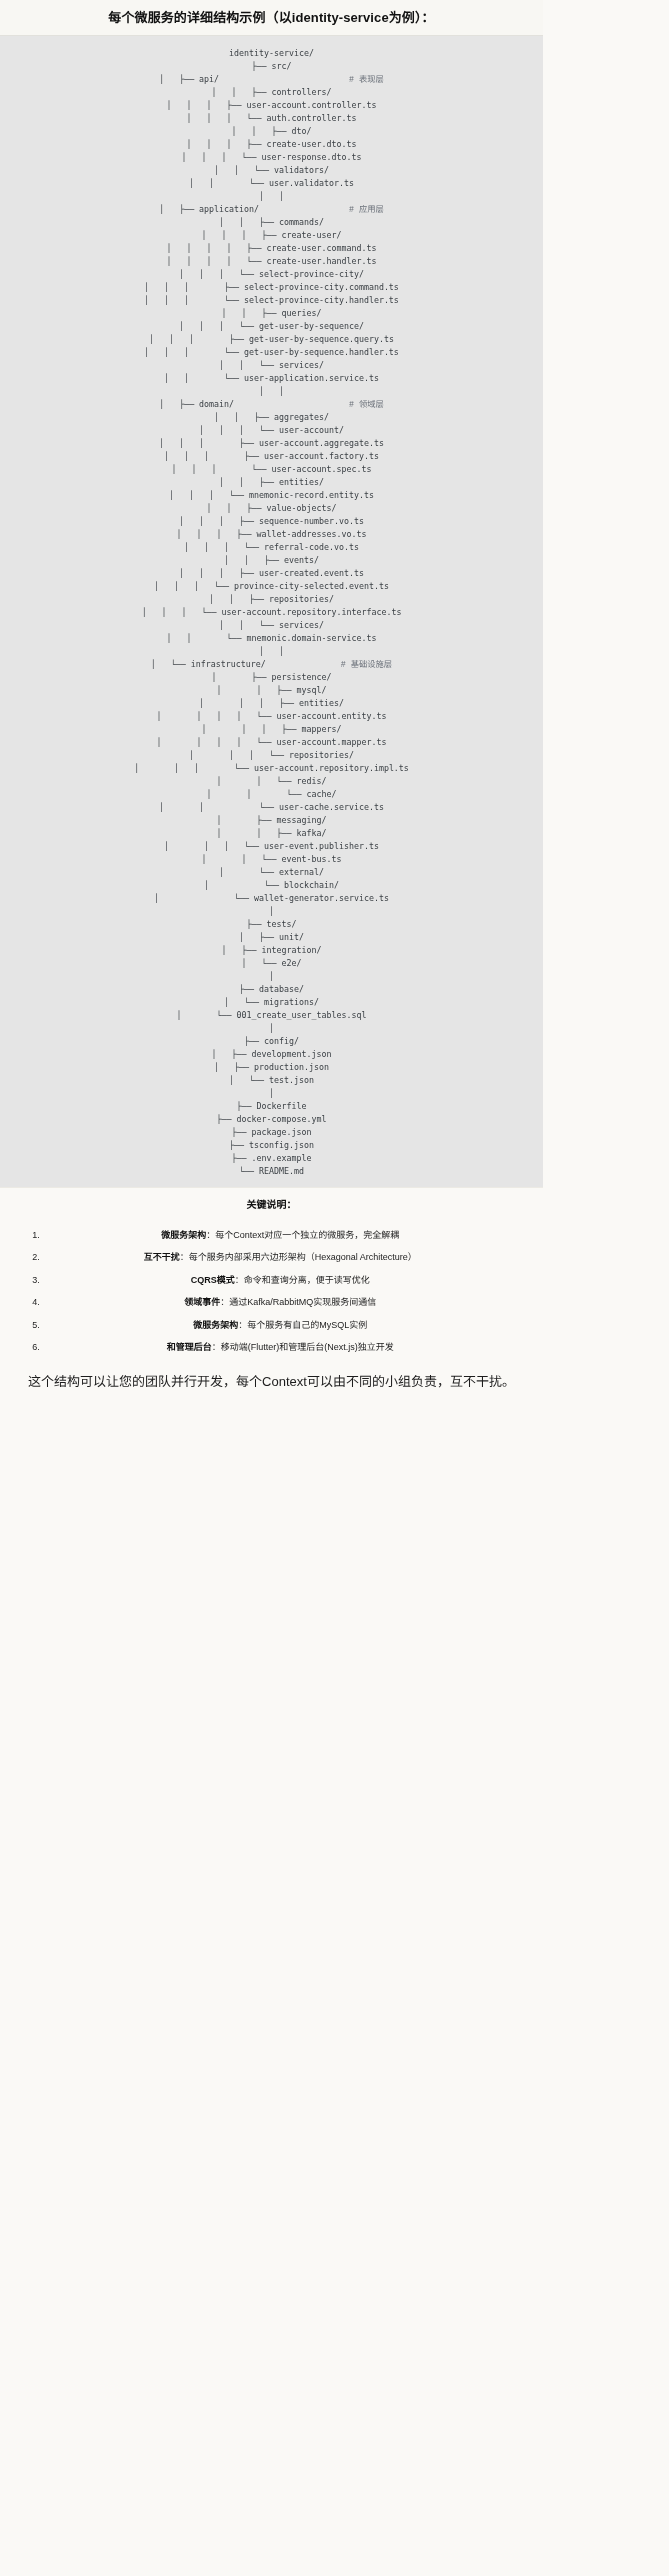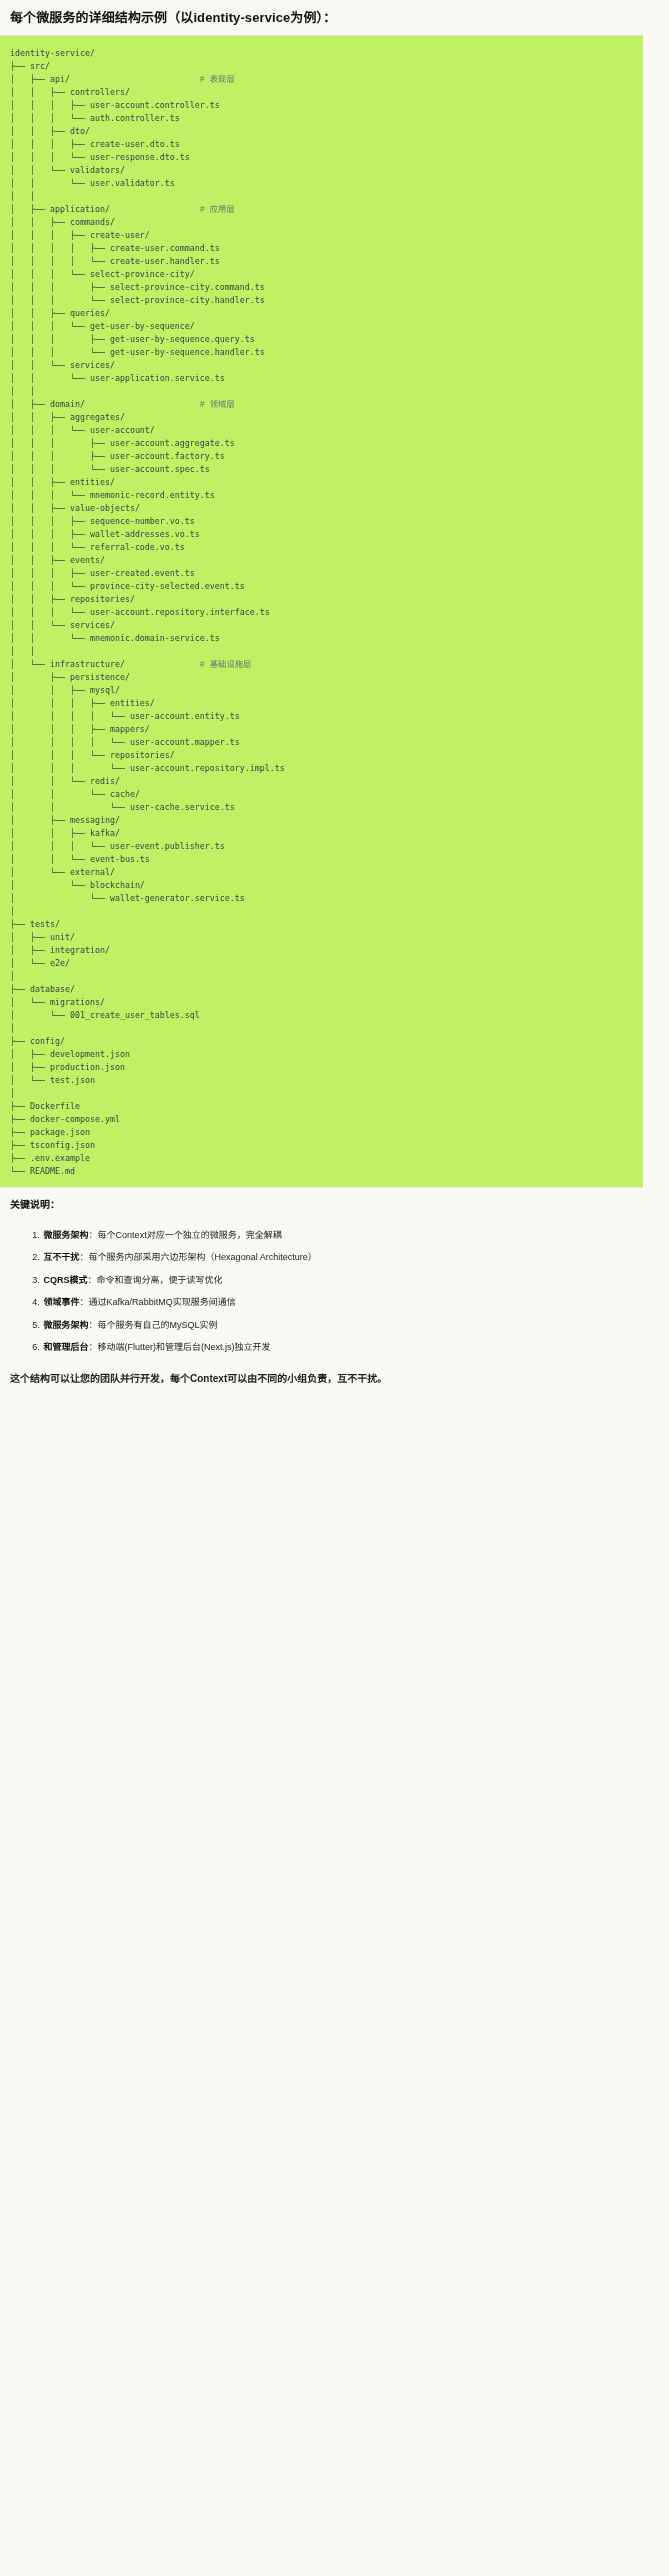--- a/index.html
+++ b/index.html
@@ -8,42 +8,43 @@
     background: #faf9f6;
   }
   body {
     width: 669px;
     font-family: "Liberation Sans", "DejaVu Sans", sans-serif;
     color: #1b1b1b;
     -webkit-font-smoothing: antialiased;
   }
 
   .page {
-    width: 643px;
+    width: 543px;
     box-sizing: border-box;
     background: #faf9f6;
     position: relative;
+    text-align: center;
   }
 
   
   .doc-title {
     font-size: 13px;
     font-weight: bold;
     line-height: 1.4;
     padding: 8.8px 10px 8.1px 10px;
     margin: 0;
     color: #111111;
     letter-spacing: 0.1px;
     background: #f8f7f3;
     border-bottom: 0.6px solid #e2e1dc;
   }
 
   
   .code-block {
-    background: #bef264;
+    background: #e5e5e5;
     padding: 11.3px 10px 8.8px 10px;
     border-bottom: 0.6px solid #eceae4;
   }
   .tree {
     font-family: "DejaVu Sans Mono", "Liberation Mono", monospace;
     font-size: 8.3px;
     line-height: 13px;
     white-space: pre;
     color: #3b4045;
     margin: 0;
@@ -87,24 +88,23 @@
   ol.keys > li:last-child { margin-bottom: 0; }
   ol.keys > li .k-term {
     font-weight: bold;
     color: #111;
   }
   ol.keys > li .k-desc {
     font-weight: normal;
   }
   .closing {
     margin: 10px 0 15px 0;
-    font-size: 10px;
+    font-size: 13px;
     line-height: 1.65;
     color: #1d1d1d;
-    font-weight: bold;
   }
 </style>
 </head>
 <body>
 
 <div class="page">
 
   <h1 class="doc-title">每个微服务的详细结构示例（以identity-service为例）：</h1>
 
   <div class="code-block">

